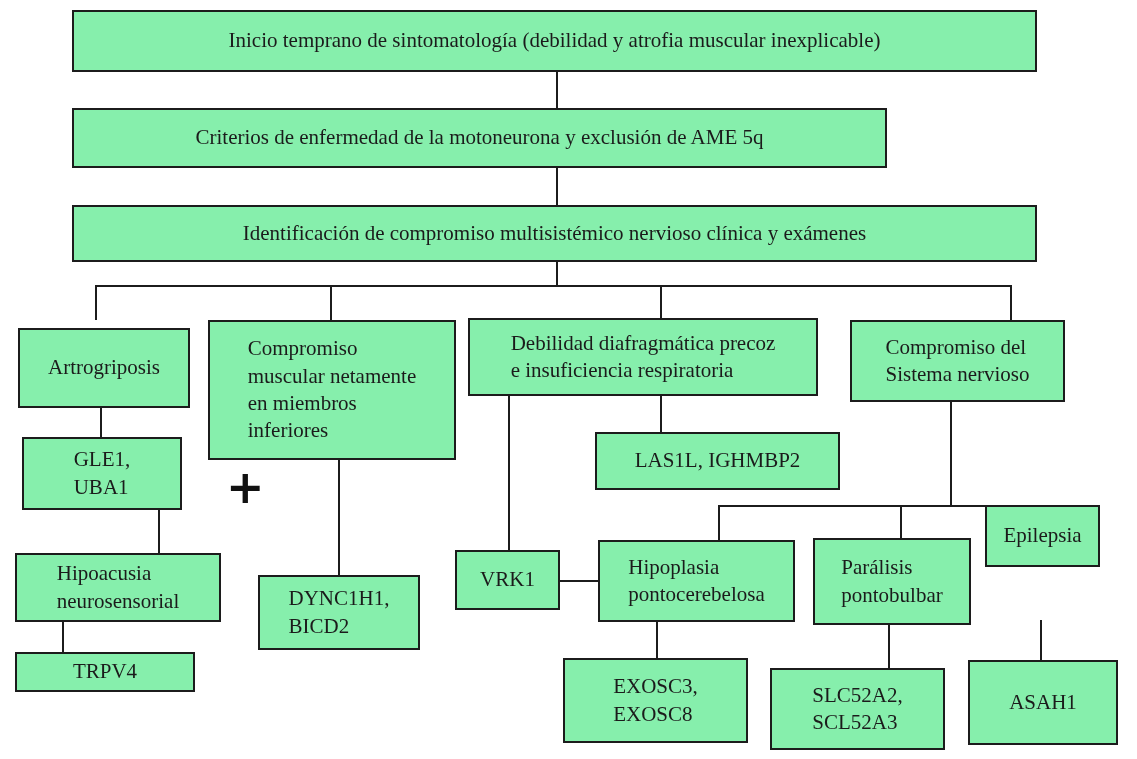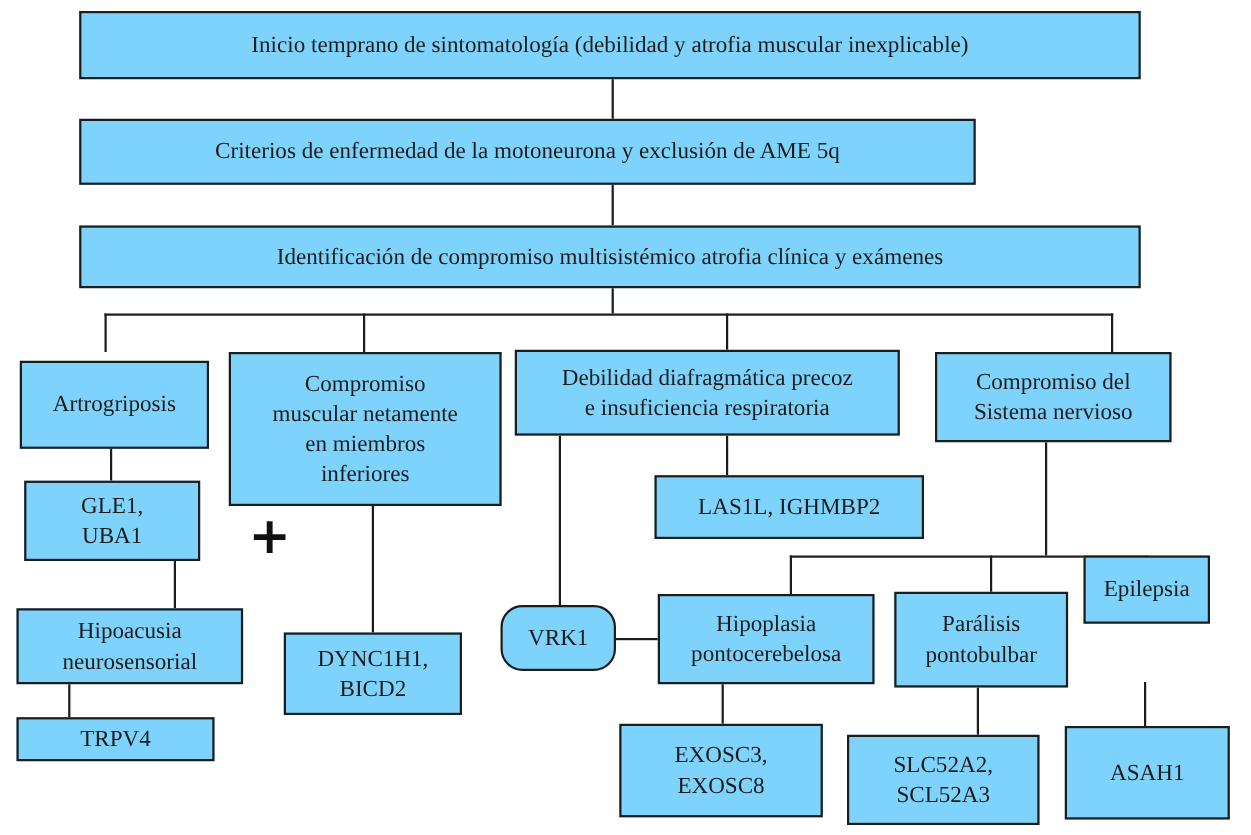--- a/index.html
+++ b/index.html
@@ -11,25 +11,24 @@
   .canvas {
     position: relative;
     width: 1137px;
     height: 759px;
     background: #ffffff;
     overflow: hidden;
   }
   .node {
     position: absolute;
     border: 2px solid #1c1c1c;
-    background: #7dd3fc;
+    background: #86efac;
     display: flex;
     align-items: center;
     justify-content: center;
-    text-align: center;
     white-space: pre-line;
     font-size: 21px;
     line-height: 1.3;
     padding: 4px 24px;
     z-index: 2;
   }
   .line {
     position: absolute;
     background: #1c1c1c;
     z-index: 1;
@@ -54,21 +53,21 @@
   #n-identificacion  { left: 72px;  top: 205px; width: 965px; height: 57px; }
   #n-artrogriposis   { left: 18px;  top: 328px; width: 172px; height: 80px; }
   #n-comp-muscular   { left: 208px; top: 320px; width: 248px; height: 140px; }
   #n-debilidad       { left: 468px; top: 318px; width: 350px; height: 78px; }
   #n-comp-nervioso   { left: 850px; top: 320px; width: 215px; height: 82px; }
   #n-gle1            { left: 22px;  top: 437px; width: 160px; height: 73px; }
   #n-hipoacusia      { left: 15px;  top: 553px; width: 206px; height: 69px; }
   #n-trpv4           { left: 15px;  top: 652px; width: 180px; height: 40px; }
   #n-dync1h1         { left: 258px; top: 575px; width: 162px; height: 75px; }
   #n-las1l           { left: 595px; top: 432px; width: 245px; height: 58px; }
-  #n-vrk1            { left: 455px; top: 550px; width: 105px; height: 60px; border-radius: 20px; }
+  #n-vrk1            { left: 455px; top: 550px; width: 105px; height: 60px; }
   #n-hipoplasia      { left: 598px; top: 540px; width: 197px; height: 82px; }
   #n-paralisis       { left: 813px; top: 538px; width: 158px; height: 87px; }
   #n-epilepsia       { left: 985px; top: 505px; width: 115px; height: 62px; }
   #n-exosc           { left: 563px; top: 658px; width: 185px; height: 85px; }
   #n-slc52           { left: 770px; top: 668px; width: 175px; height: 82px; }
   #n-asah1           { left: 968px; top: 660px; width: 150px; height: 85px; }
 
   
   #l1  { left: 556px;  top: 72px;  height: 36px; }
   #l2  { left: 556px;  top: 168px; height: 37px; }
@@ -120,21 +119,21 @@
   <div id="l19" class="line v"></div>
   <div id="l20" class="line v"></div>
   <div id="l21" class="line v"></div>
   <div id="l22" class="line v"></div>
   <div id="l23" class="line v"></div>
 
   <span class="plus">+</span>
 
   <div id="n-root" class="node">Inicio temprano de sintomatología (debilidad y atrofia muscular inexplicable)</div>
   <div id="n-criterios" class="node">Criterios de enfermedad de la motoneurona y exclusión de AME 5q</div>
-  <div id="n-identificacion" class="node">Identificación de compromiso multisistémico atrofia clínica y exámenes</div>
+  <div id="n-identificacion" class="node">Identificación de compromiso multisistémico nervioso clínica y exámenes</div>
   <div id="n-artrogriposis" class="node">Artrogriposis</div>
   <div id="n-comp-muscular" class="node">Compromiso
 muscular netamente
 en miembros
 inferiores</div>
   <div id="n-comp-nervioso" class="node">Compromiso del
 Sistema nervioso</div>
   <div id="n-debilidad" class="node">Debilidad diafragmática precoz
 e insuficiencia respiratoria</div>
   <div id="n-gle1" class="node">GLE1,

